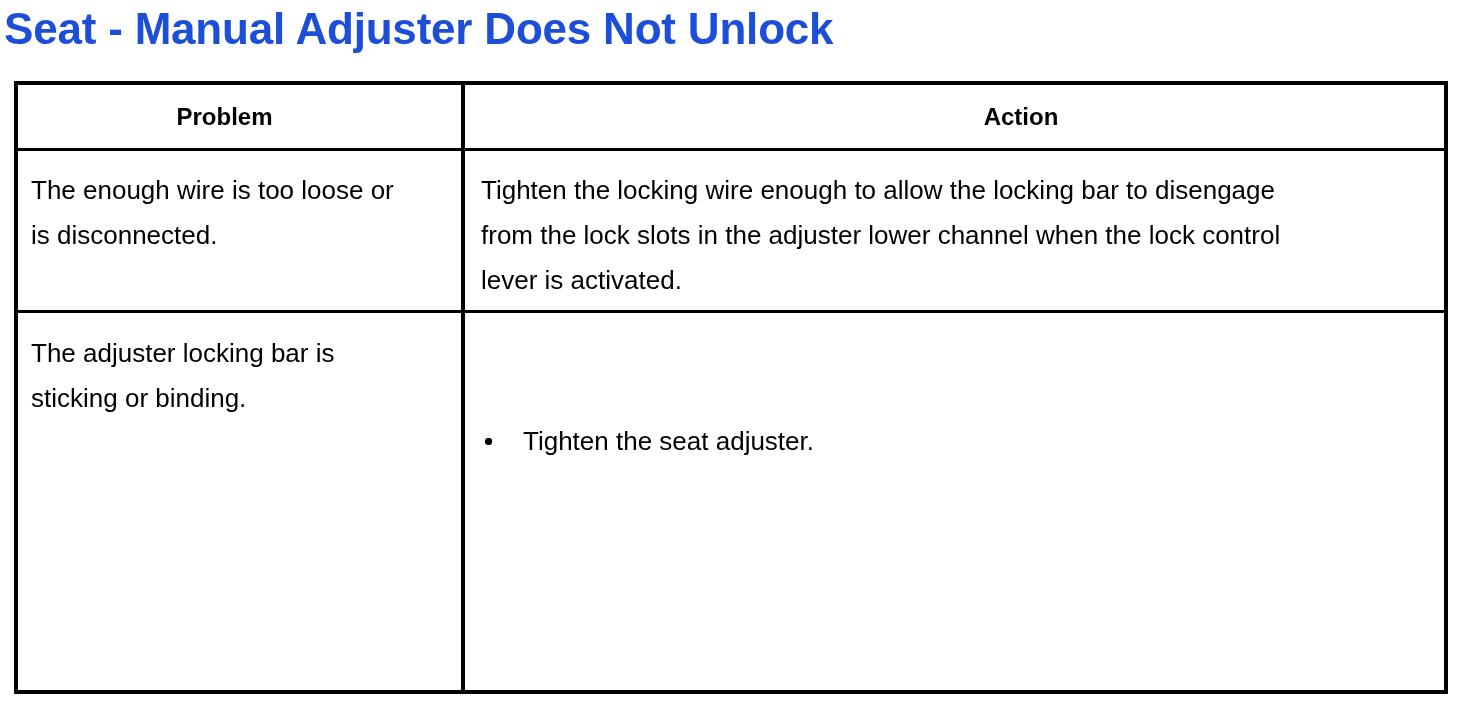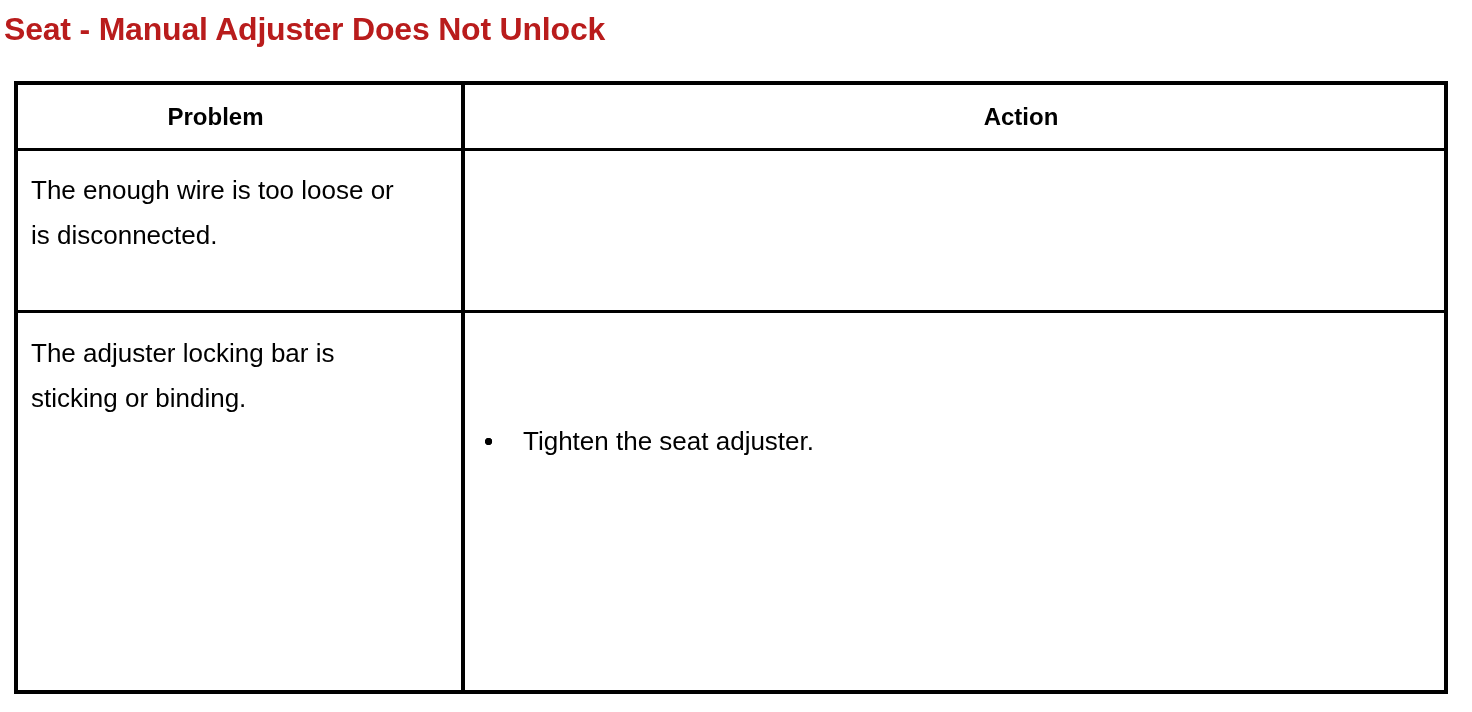--- a/index.html
+++ b/index.html
@@ -21,26 +21,26 @@
     width: 1472px;
     height: 712px;
     background: #ffffff;
   }
 
   
   .page-title {
     position: absolute;
     left: 4px;
     top: 2px;
-    font-size: 32px;
+    font-size: 44px;
     font-weight: bold;
     line-height: 54px;
     letter-spacing: -0.2px;
     white-space: nowrap;
-    color: #b91c1c;
+    color: #1d4ed8;
   }
 
   
   .rule {
     position: absolute;
     background: #000000;
   }
   .rule-top     { left: 14px;  top: 81px;  width: 1434px; height: 4px; }
   .rule-header  { left: 14px;  top: 148px; width: 1434px; height: 3px; }
   .rule-row1    { left: 14px;  top: 310px; width: 1434px; height: 3px; }
@@ -51,21 +51,21 @@
 
   
   .hdr-cell {
     position: absolute;
     top: 85px;
     height: 63px;
     display: flex;
     align-items: center;
     justify-content: center;
   }
-  .hdr-problem { left: 7px;  width: 417px; }
+  .hdr-problem { left: 16px;  width: 417px; }
   .hdr-action  { left: 465px; width: 1112px; }
 
   .hdr-text {
     font-size: 24px;
     font-weight: bold;
     line-height: 28px;
     white-space: nowrap;
   }
 
   
@@ -127,20 +127,27 @@
     <span class="hdr-text">Action</span>
   </div>
 
   <div class="body-cell cell-r1-problem">
     <p class="para">
       <span class="cell-line">The enough wire is too loose or</span>
       <span class="cell-line">is disconnected.</span>
     </p>
   </div>
 
+  <div class="body-cell cell-r1-action">
+    <p class="para">
+      <span class="cell-line">Tighten the locking wire enough to allow the locking bar to disengage</span>
+      <span class="cell-line">from the lock slots in the adjuster lower channel when the lock control</span>
+      <span class="cell-line">lever is activated.</span>
+    </p>
+  </div>
 
   <div class="body-cell cell-r2-problem">
     <p class="para">
       <span class="cell-line">The adjuster locking bar is</span>
       <span class="cell-line">sticking or binding.</span>
     </p>
   </div>
 
   <div class="body-cell cell-r2-action">
     <ul class="bullets">

